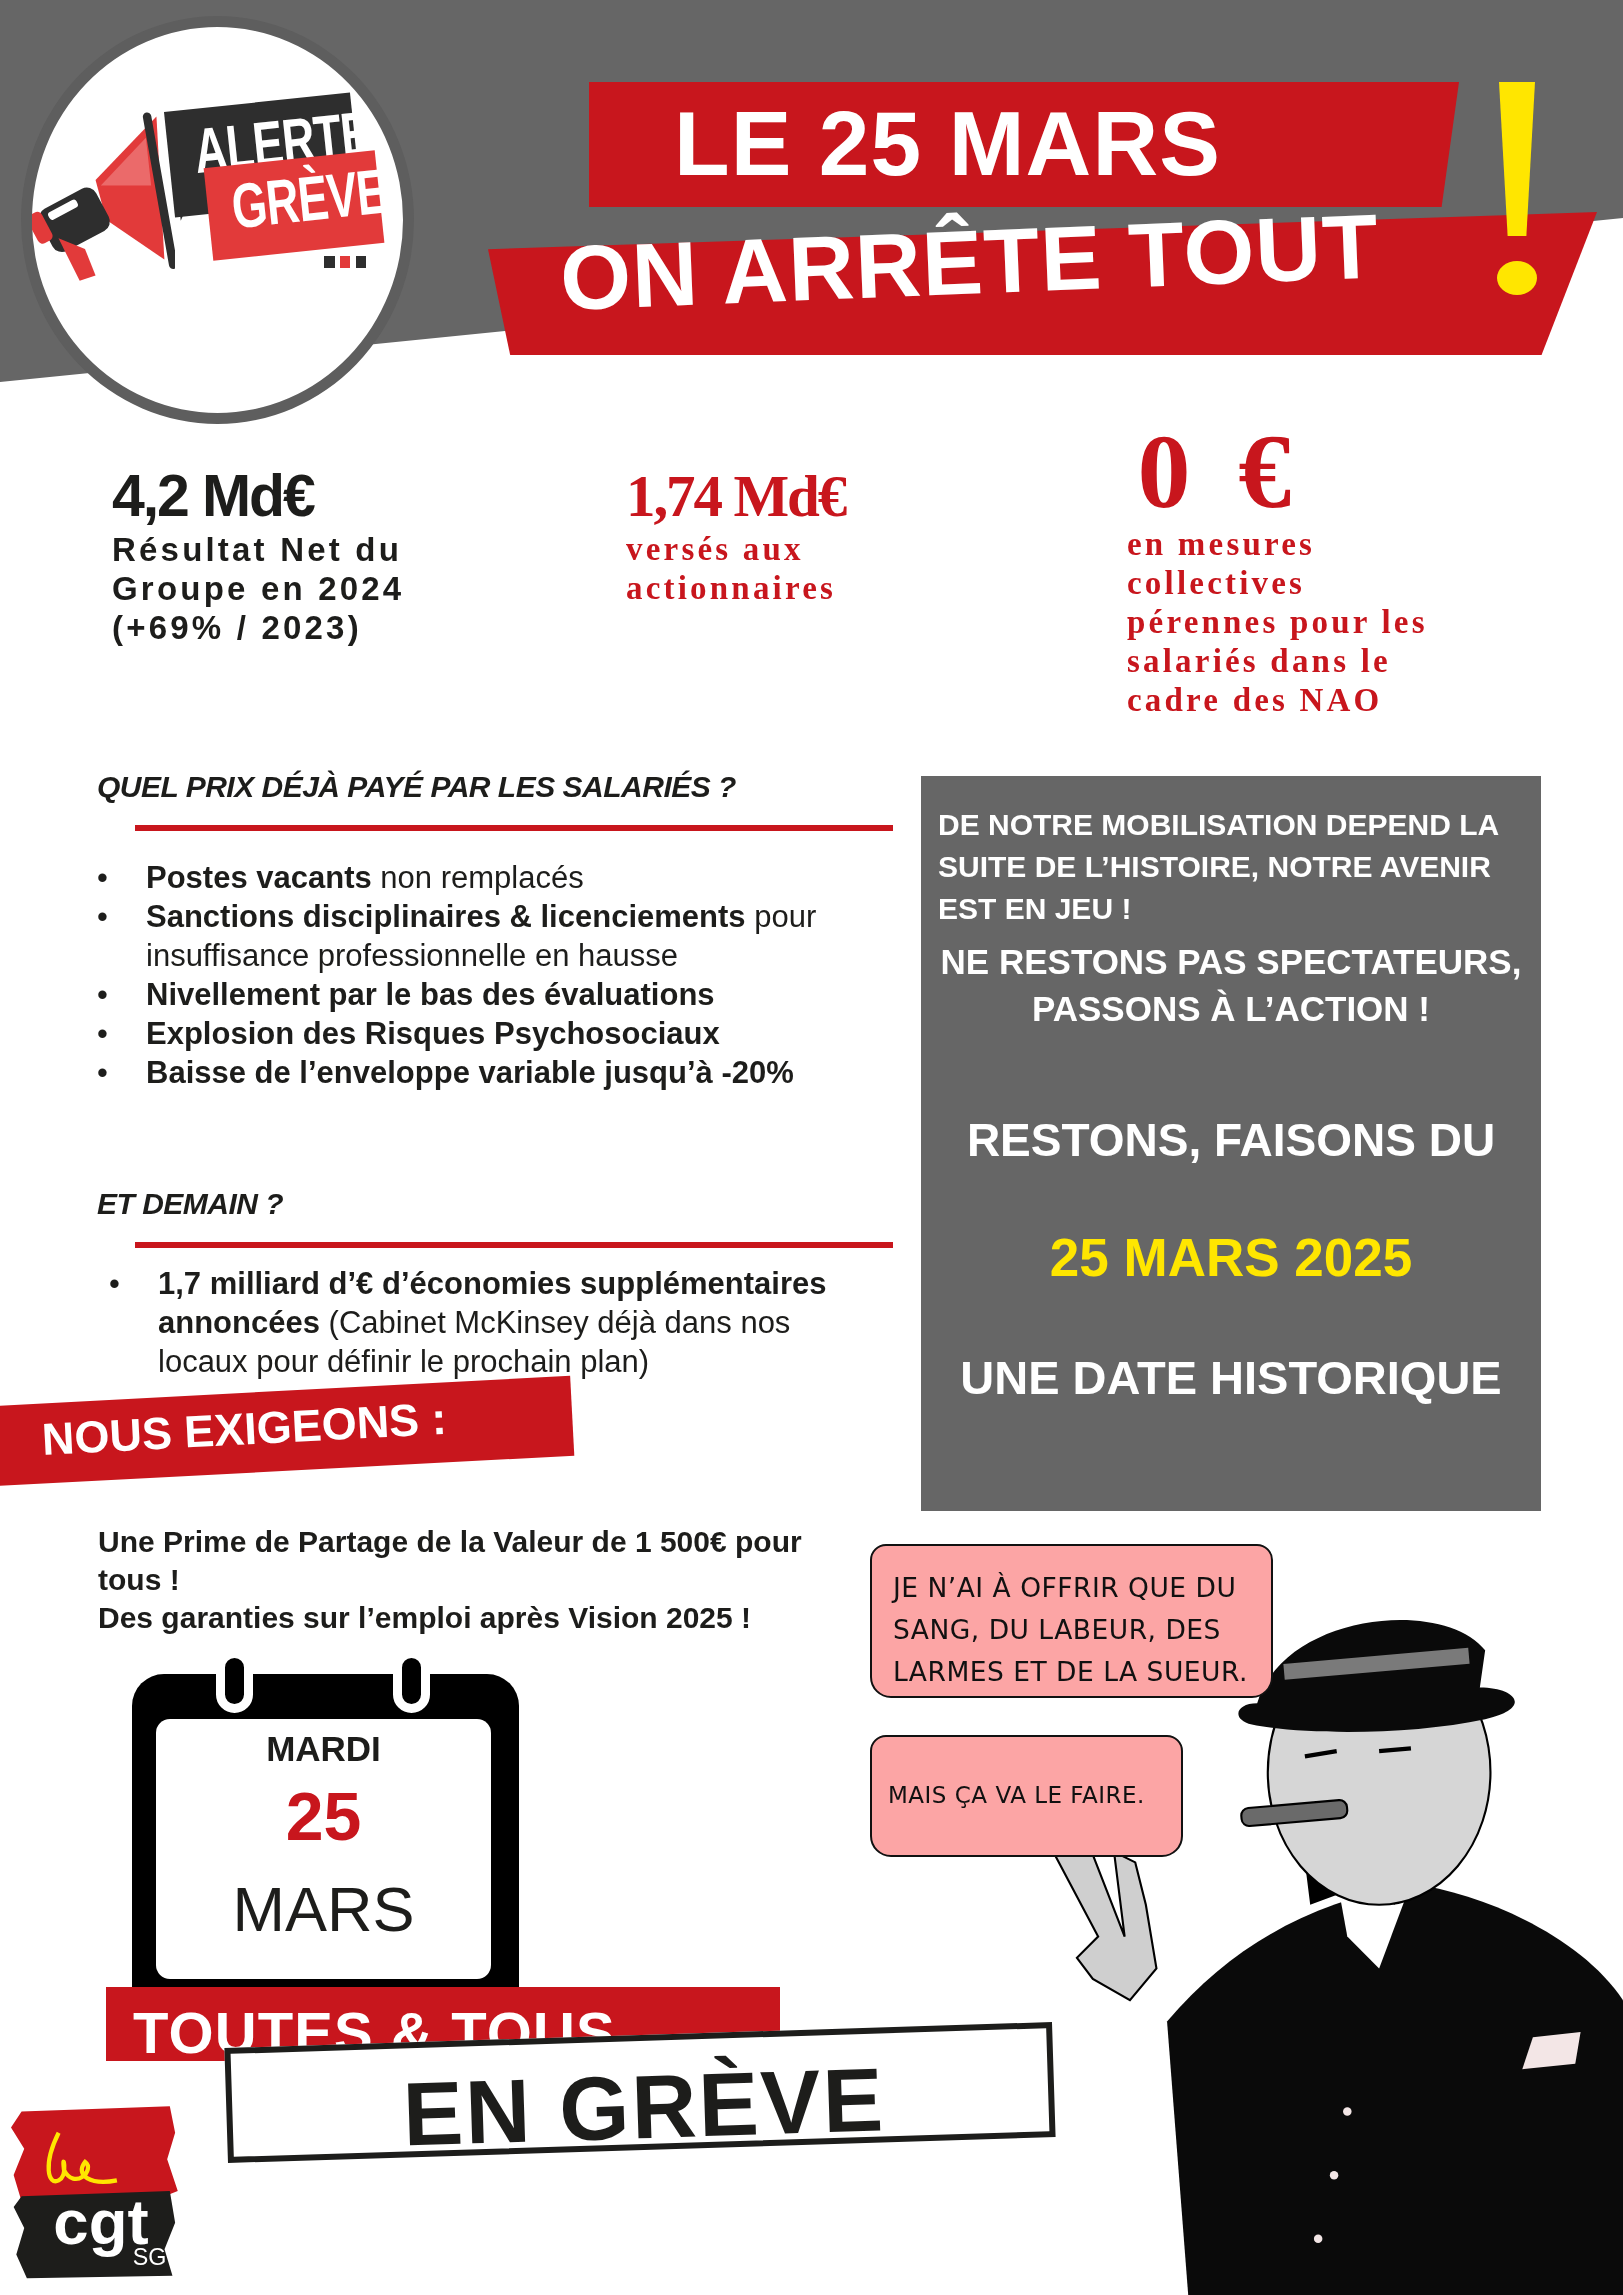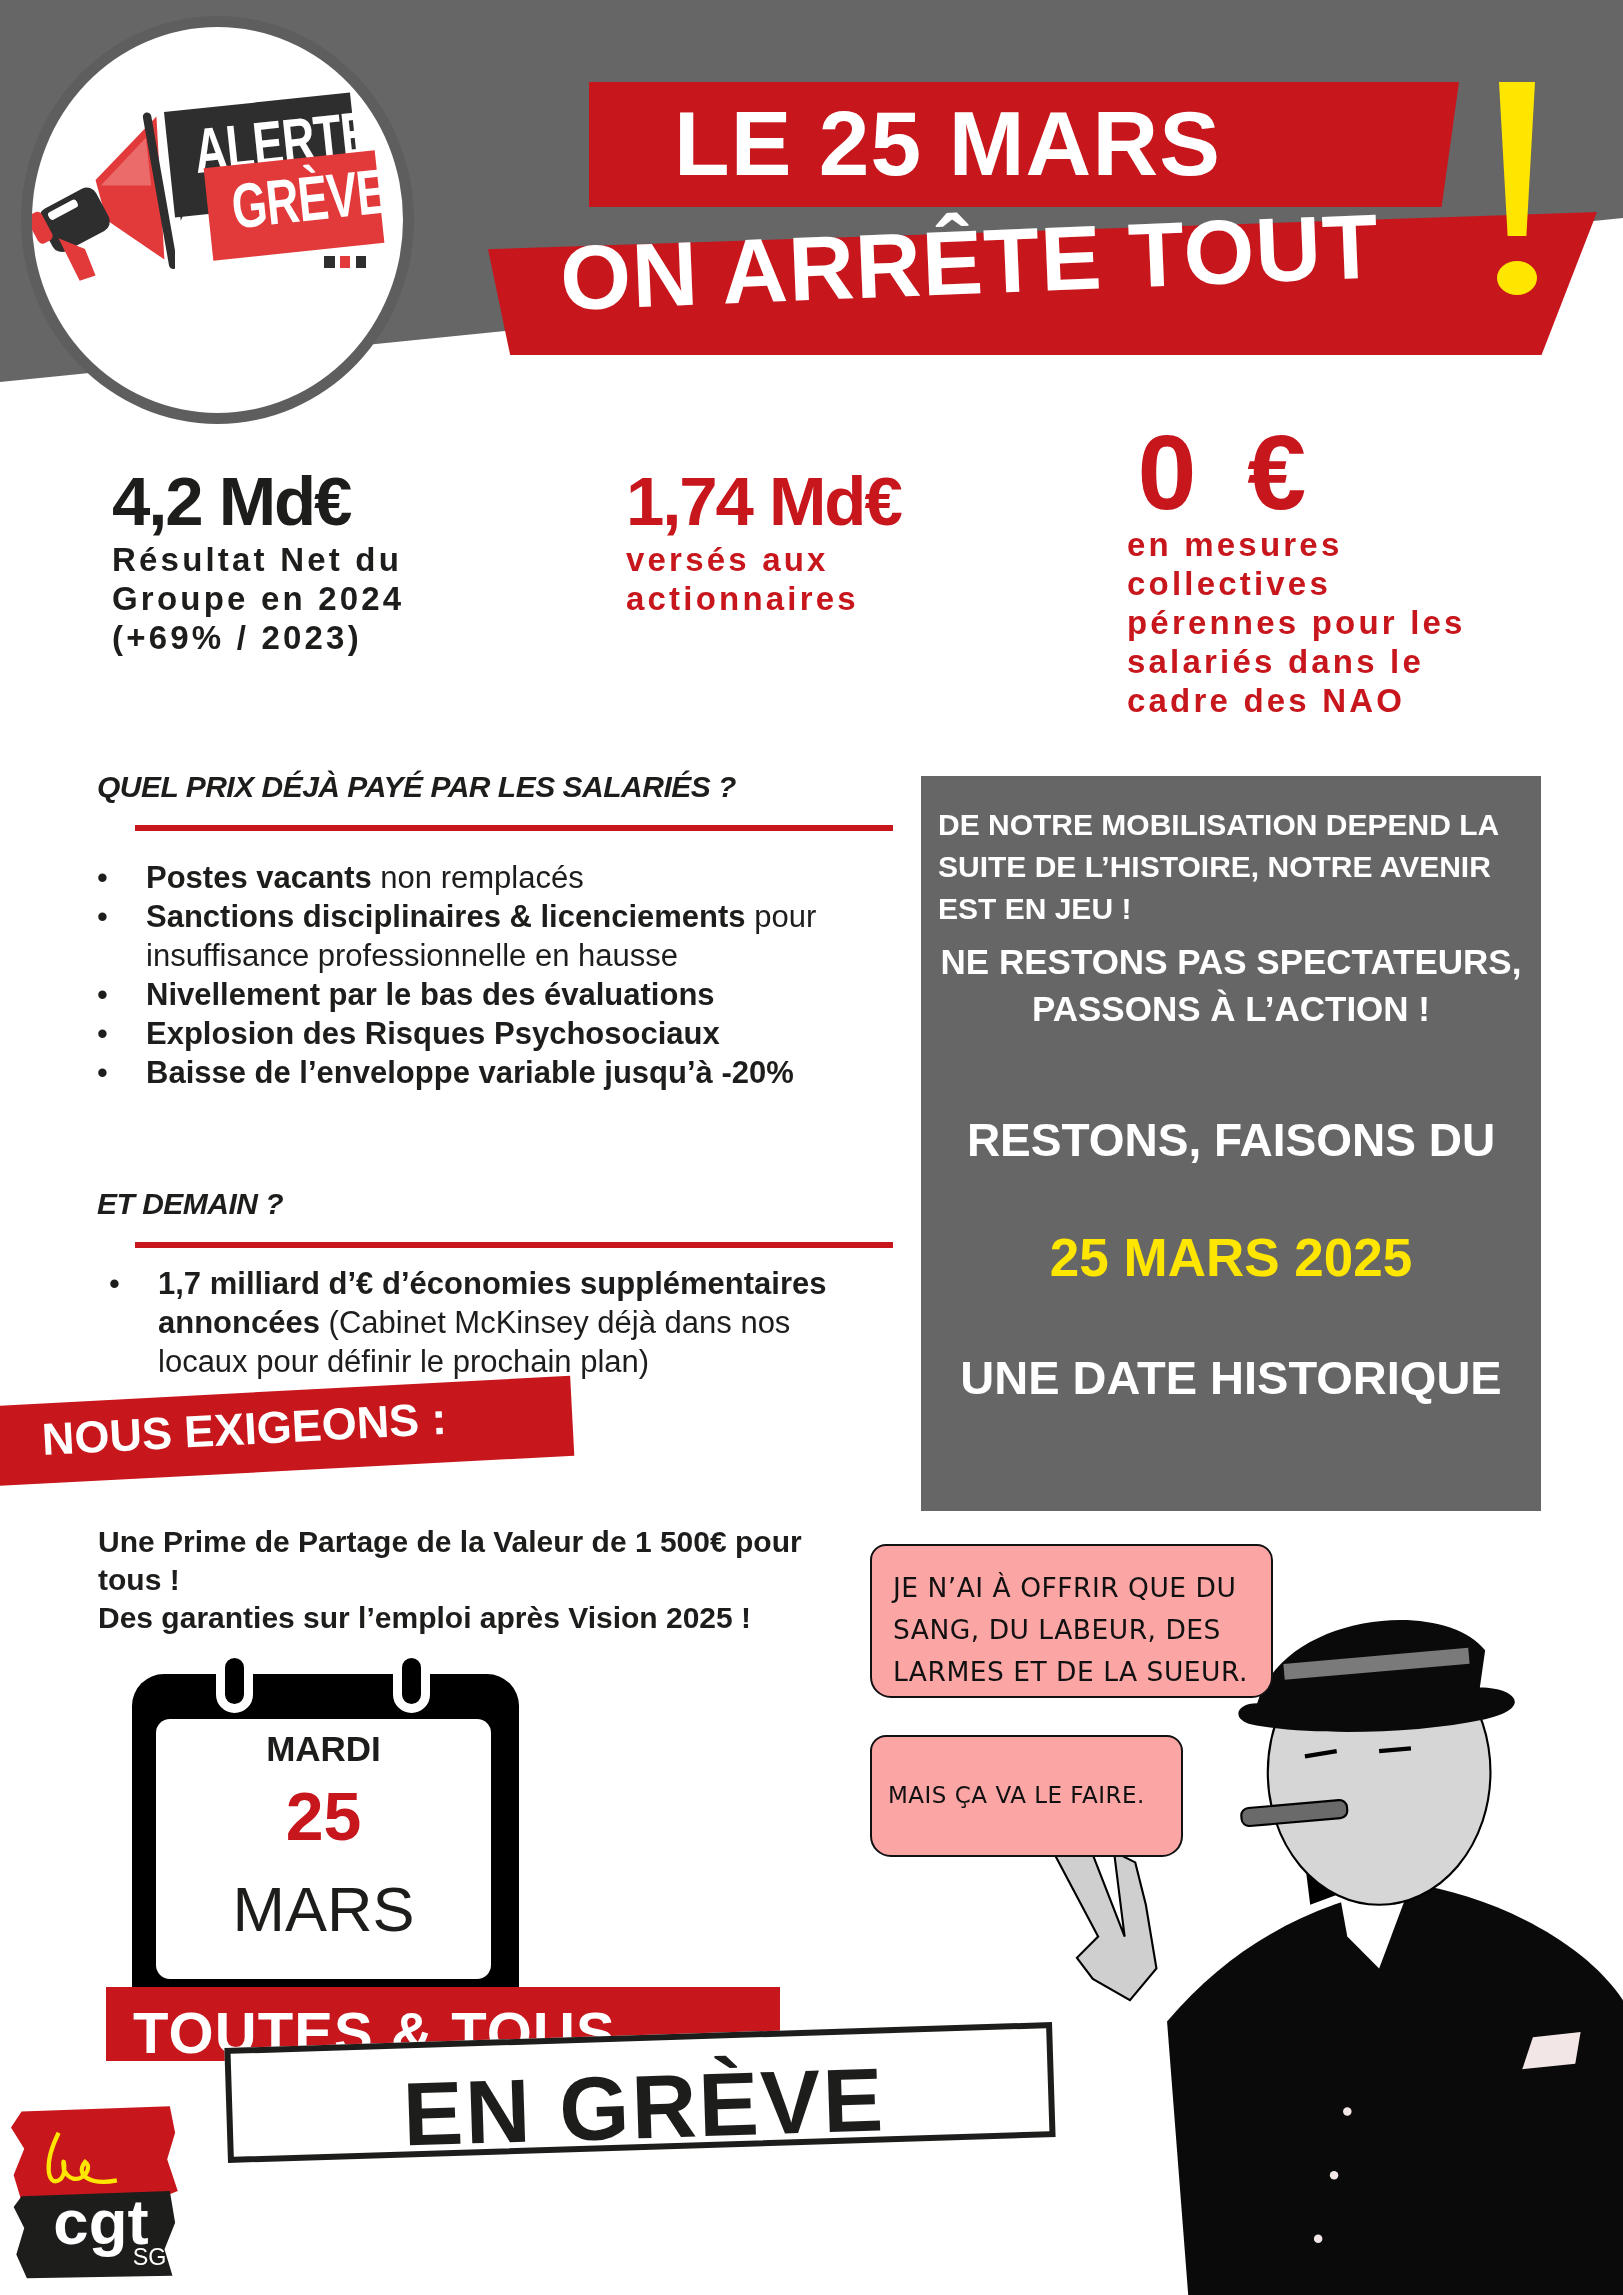--- a/index.html
+++ b/index.html
@@ -38,23 +38,23 @@
     letter-spacing: 1.1px; }
   .banner-bot { left: 488px; top: 212px; width: 1109px; height: 143px; background: #c8161d;
     clip-path: polygon(0 26%, 100% 0, 95% 100%, 2% 100%); transform-origin: left; }
   .banner-bot-txt { left: 562px; top: 233px; color: #fff; font-weight: bold; font-size: 91px; line-height: 1;
     transform: rotate(-2.3deg); transform-origin: left bottom; letter-spacing: 1.1px; }
   .exclaim-bar { left: 1499px; top: 82px; width: 36px; height: 154px; background: #ffe600;
     clip-path: polygon(0 0, 100% 0, 76% 100%, 24% 100%); }
   .exclaim-dot { left: 1497px; top: 261px; width: 40px; height: 34px; border-radius: 50%; background: #ffe600; }
 
   
-  .stat-big { font-weight: bold; font-size: 69px; line-height: 1; letter-spacing: -2.1px; }
+  .stat-big { font-weight: bold; font-size: 59px; line-height: 1; letter-spacing: -2.1px; }
   .stat-sub { font-weight: bold; font-size: 33px; line-height: 39px; letter-spacing: 3.2px; }
-  .red { color: #c8161d; }
+  .red { color: #c8161d; font-family: Liberation Serif, serif; }
 
   
   .sec-head { font-weight: bold; font-style: italic; font-size: 30px; letter-spacing: -0.5px; }
   .red-rule { height: 6.4px; background: #c8161d; }
   ul.bul { list-style: none; margin: 0; padding: 0; }
   ul.bul li { position: relative; padding-left: 49px; font-size: 31px; line-height: 39px; }
   ul.bul li::before { content: "•"; position: absolute; left: 0; top: 0; }
   ul.bul b { font-weight: bold; }
 
   

